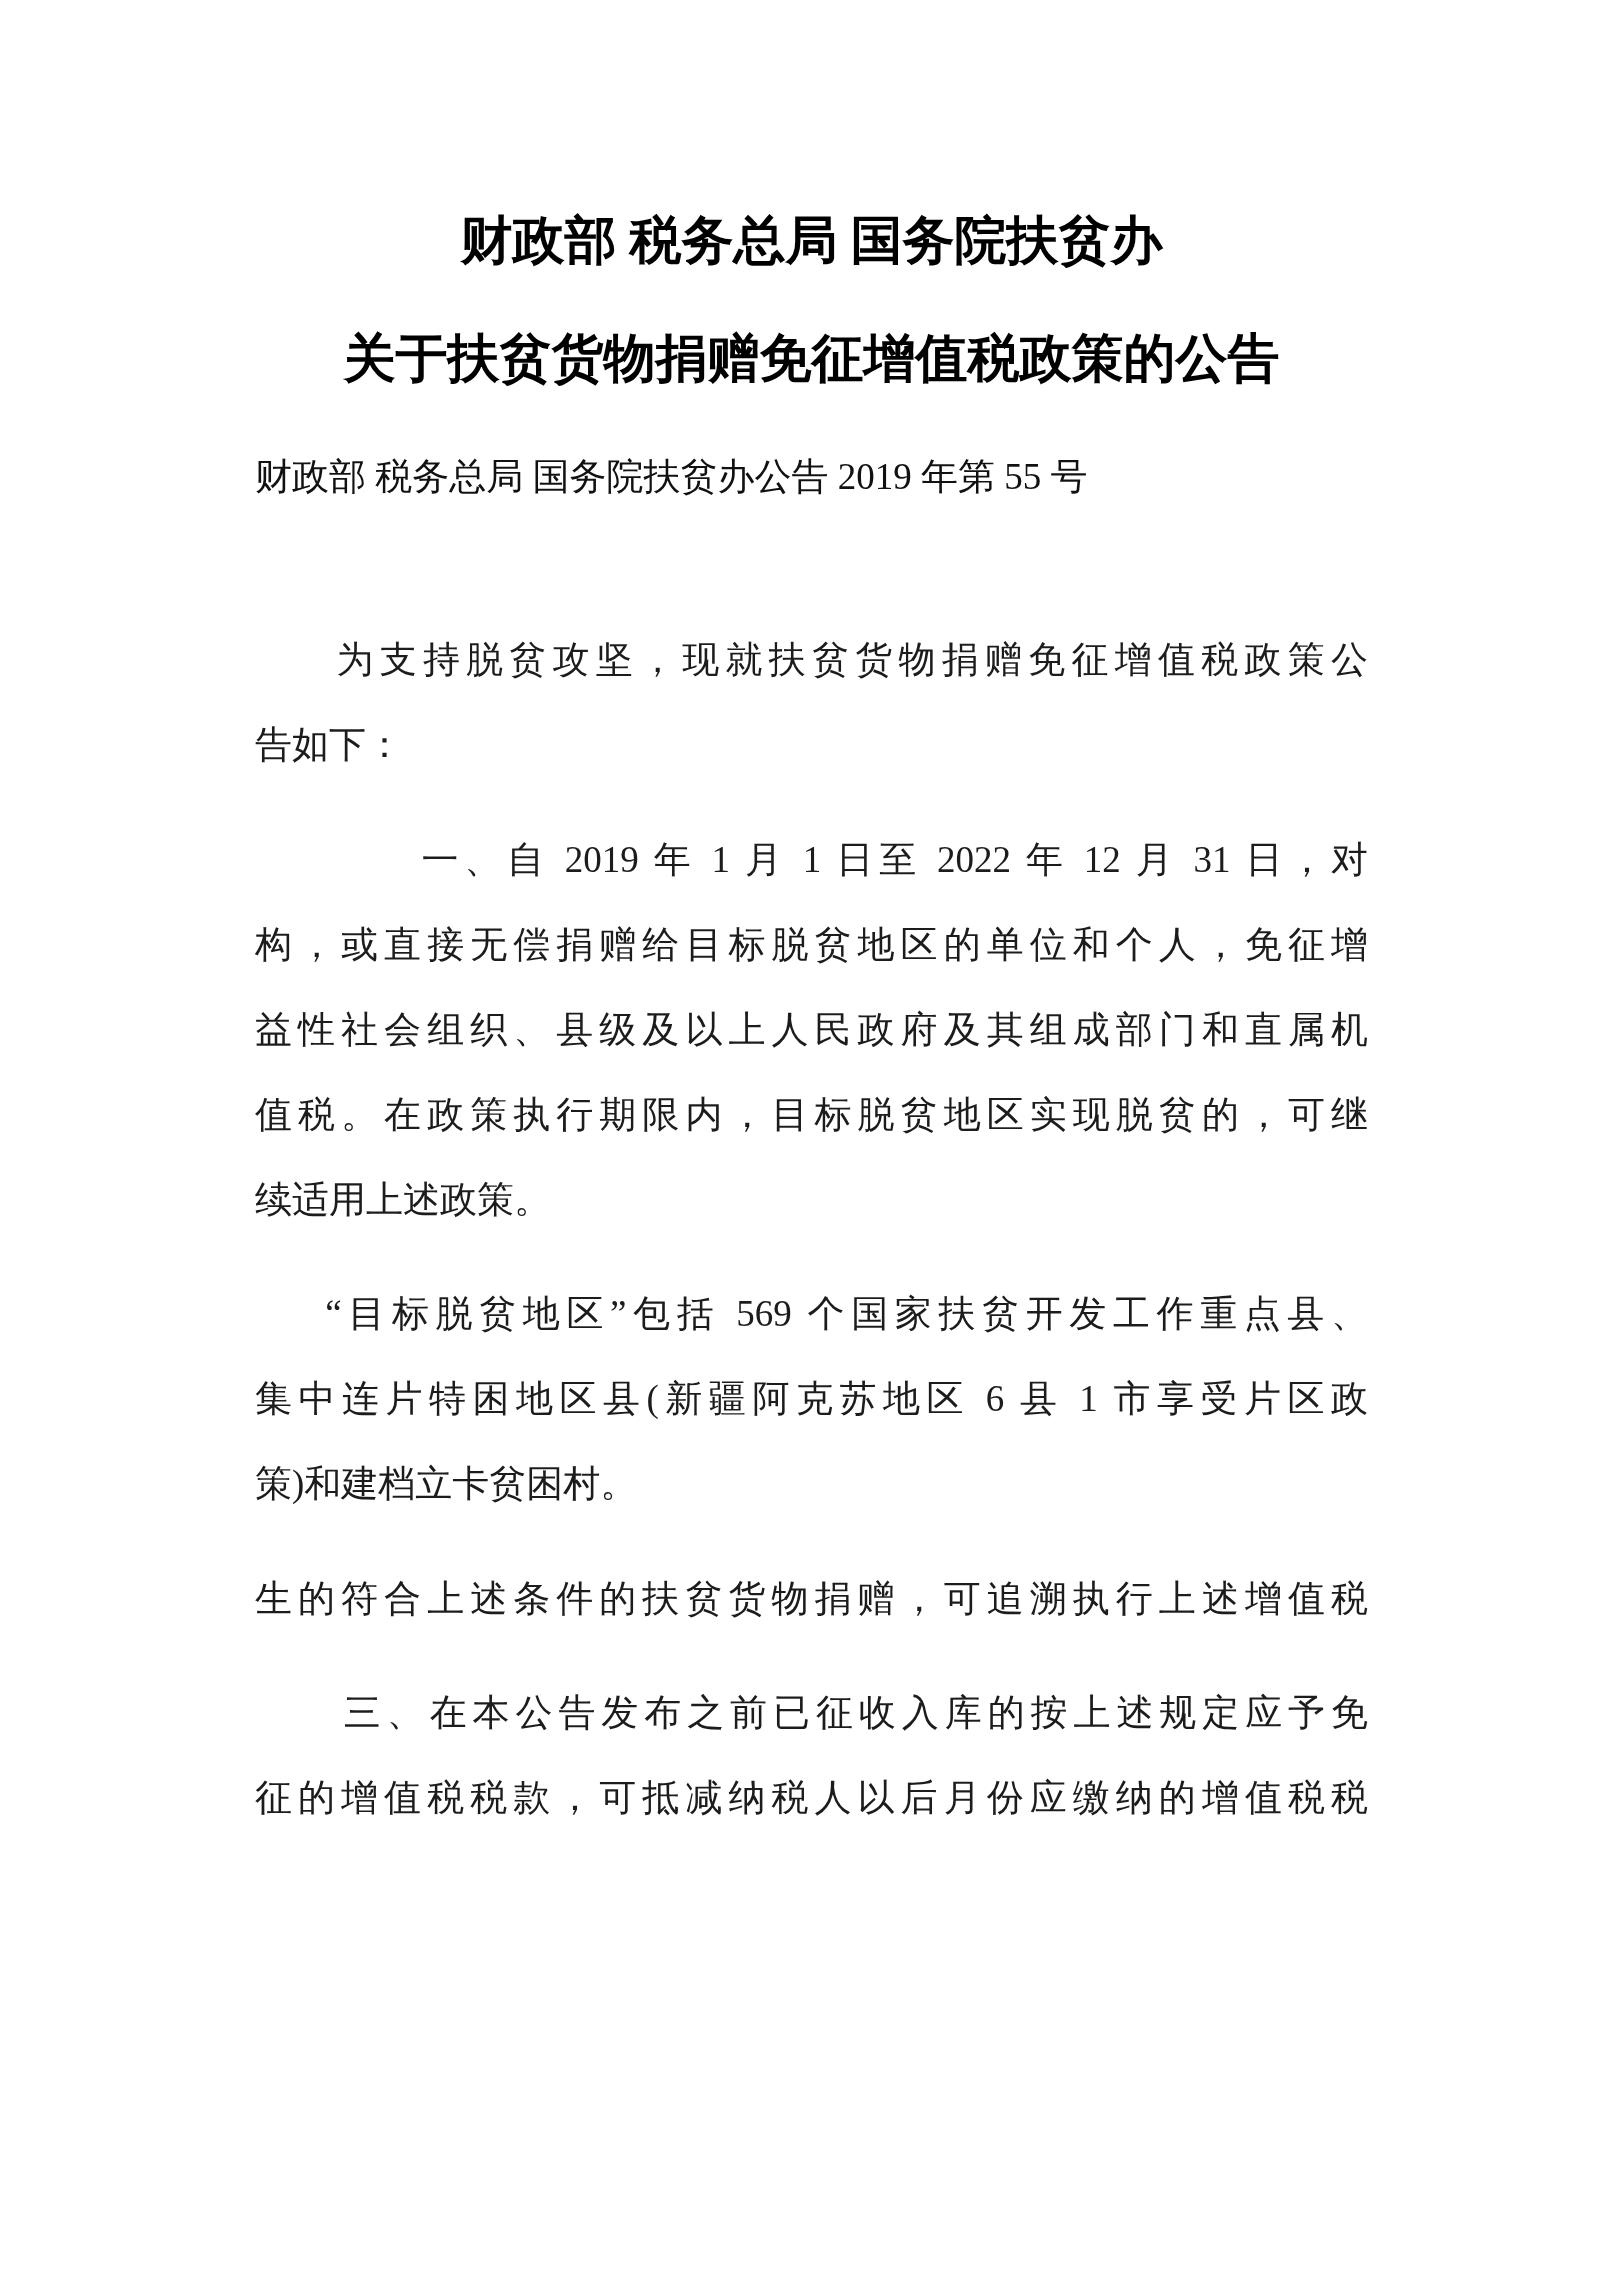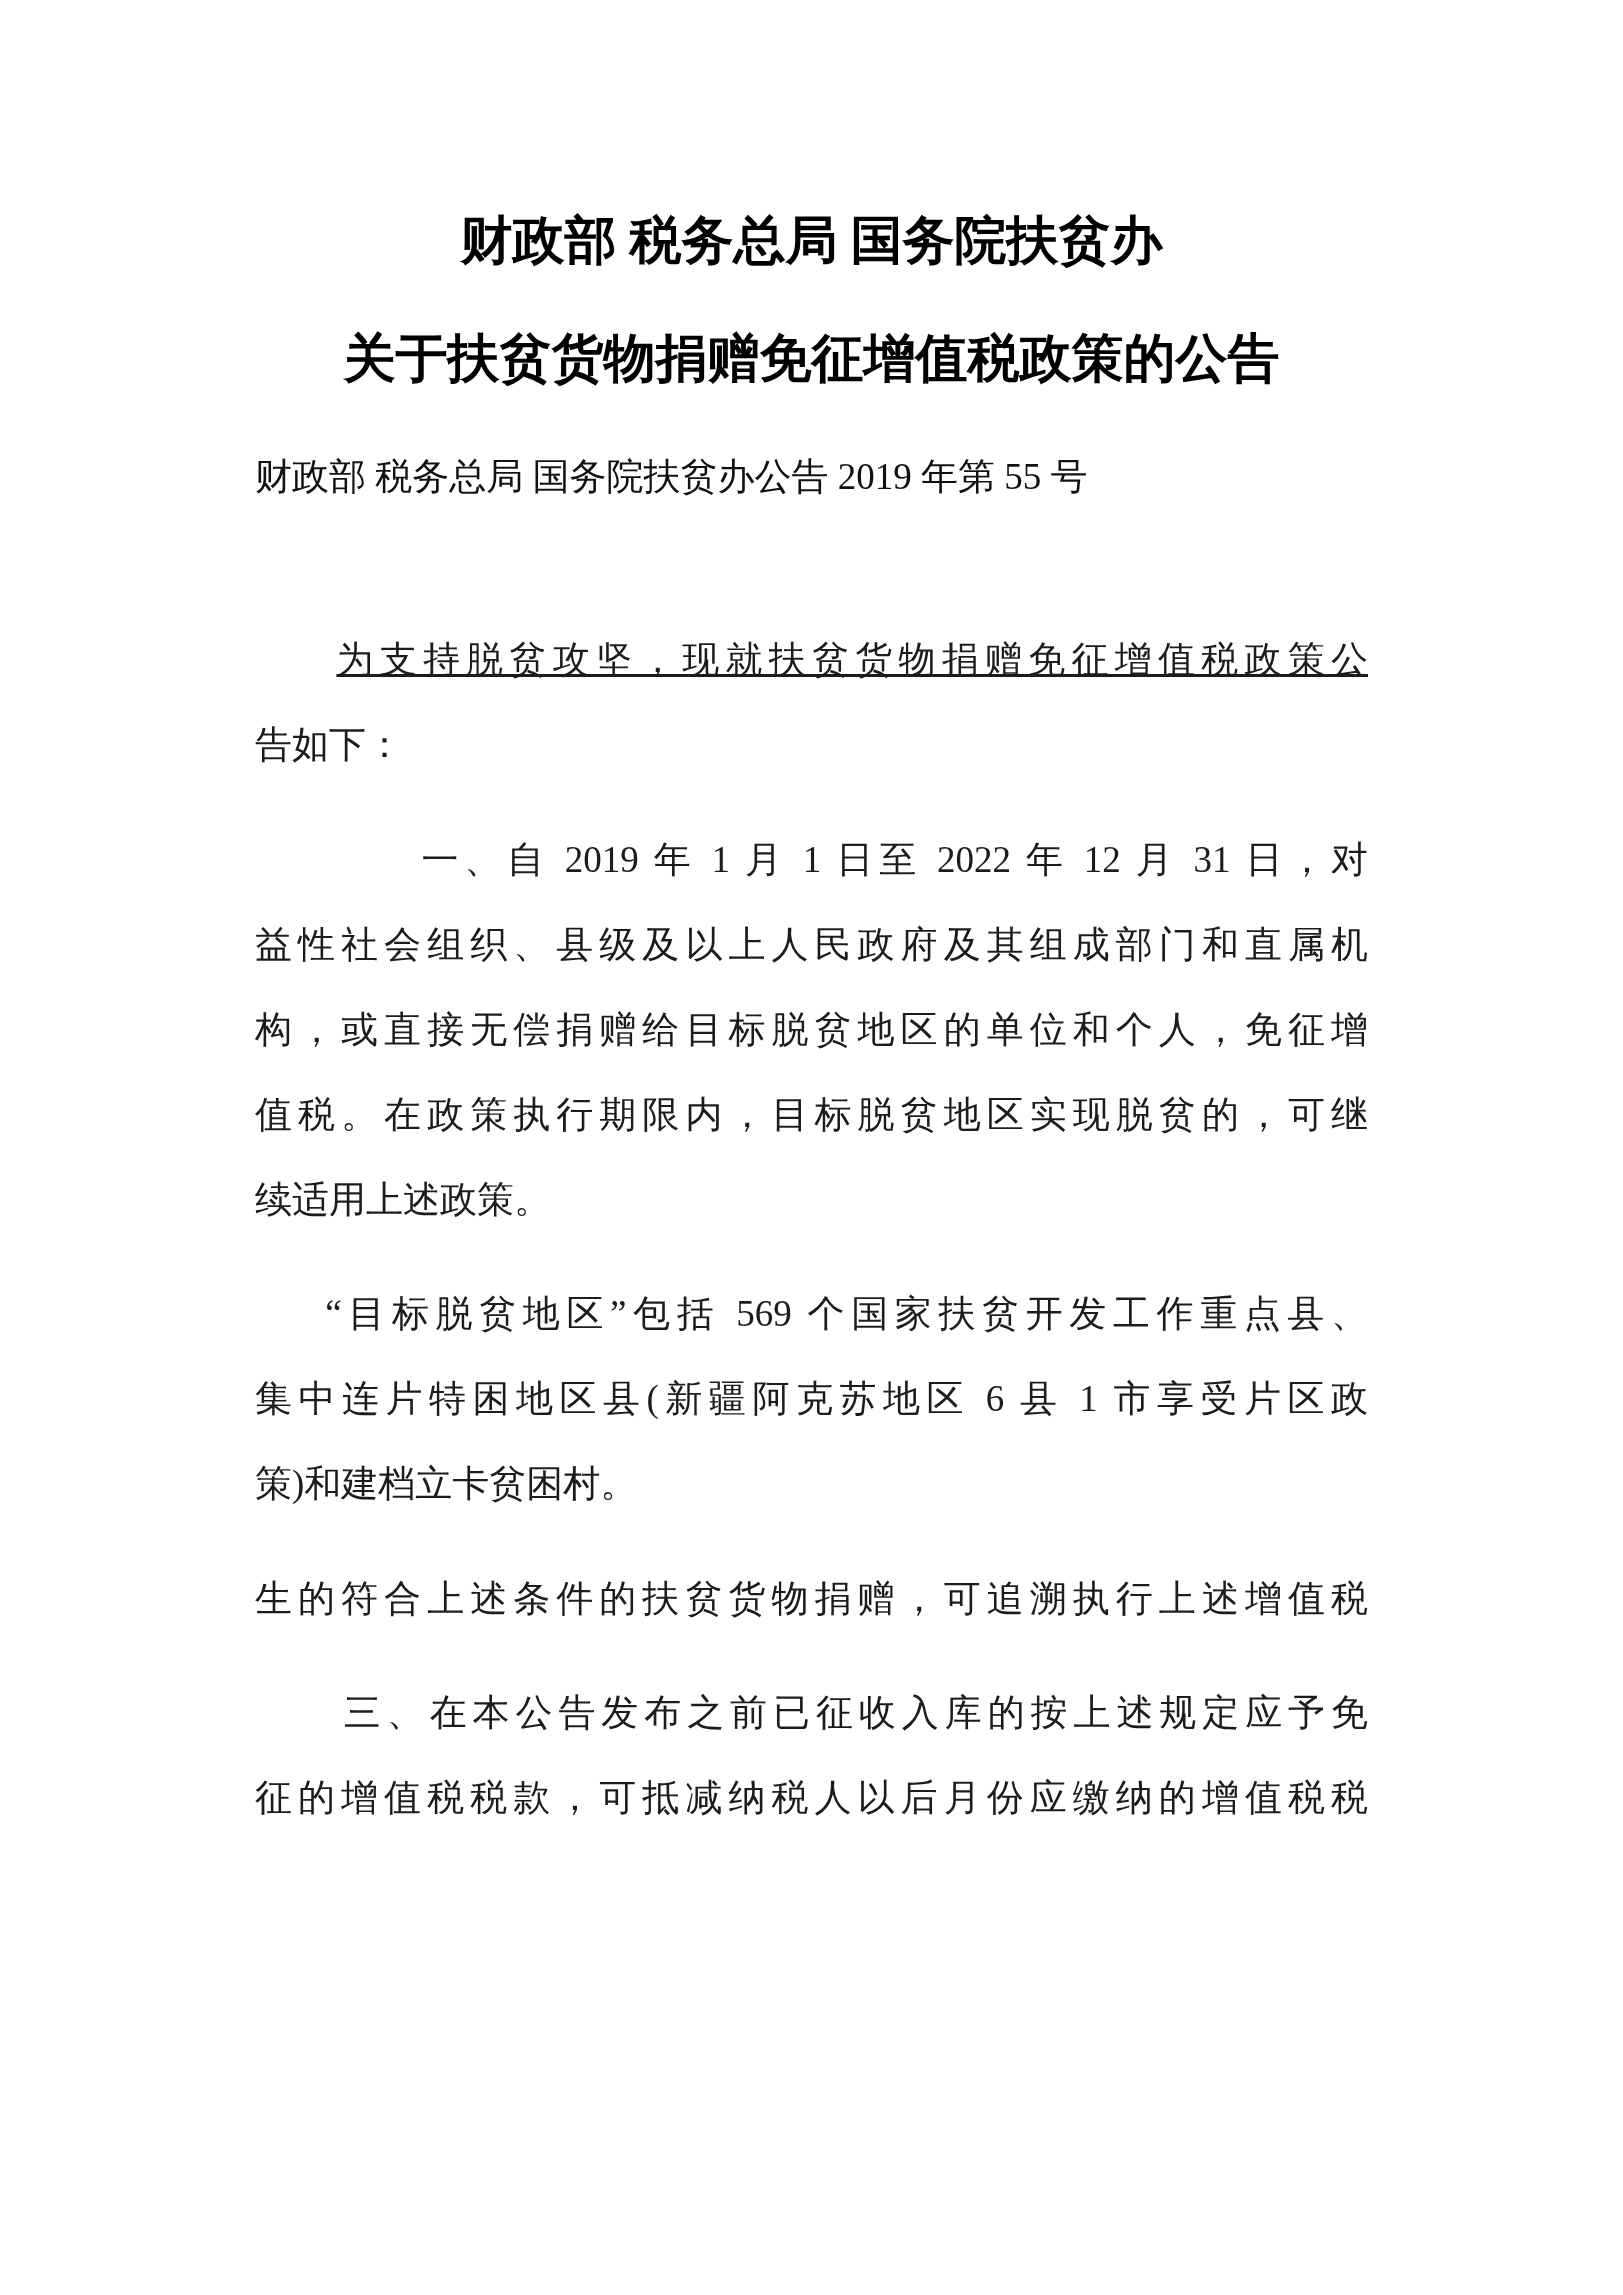--- a/index.html
+++ b/index.html
@@ -55,27 +55,27 @@
 </style>
 </head>
 <body>
 
 <div class="page">
   <div class="title-line">财政部 税务总局 国务院扶贫办</div>
   <div class="title-line">关于扶贫货物捐赠免征增值税政策的公告</div>
   <div class="doc-number">财政部 税务总局 国务院扶贫办公告 2019 年第 55 号</div>
   <div class="doc-body">
       <div class="para">
-        <div class="line" style="padding-left: 2.2em; text-decoration: underline;">为支持脱贫攻坚，现就扶贫货物捐赠免征增值税政策公</div>
+        <div class="line" style="padding-left: 2.2em;">为支持脱贫攻坚，现就扶贫货物捐赠免征增值税政策公</div>
         <div class="line para-end">告如下：</div>
       </div>
       <div class="para">
         <div class="line" style="padding-left: 4.5em;">一、自 2019 年 1 月 1 日至 2022 年 12 月 31 日，对</div>
+        <div class="line">构，或直接无偿捐赠给目标脱贫地区的单位和个人，免征增</div>
         <div class="line">益性社会组织、县级及以上人民政府及其组成部门和直属机</div>
-        <div class="line">构，或直接无偿捐赠给目标脱贫地区的单位和个人，免征增</div>
         <div class="line">值税。在政策执行期限内，目标脱贫地区实现脱贫的，可继</div>
         <div class="line para-end">续适用上述政策。</div>
       </div>
       <div class="para">
         <div class="line" style="padding-left: 1.9em;">“目标脱贫地区”包括 569 个国家扶贫开发工作重点县、</div>
         <div class="line">集中连片特困地区县(新疆阿克苏地区 6 县 1 市享受片区政</div>
         <div class="line para-end">策)和建档立卡贫困村。</div>
       </div>
       <div class="para">
         <div class="line">生的符合上述条件的扶贫货物捐赠，可追溯执行上述增值税</div>

